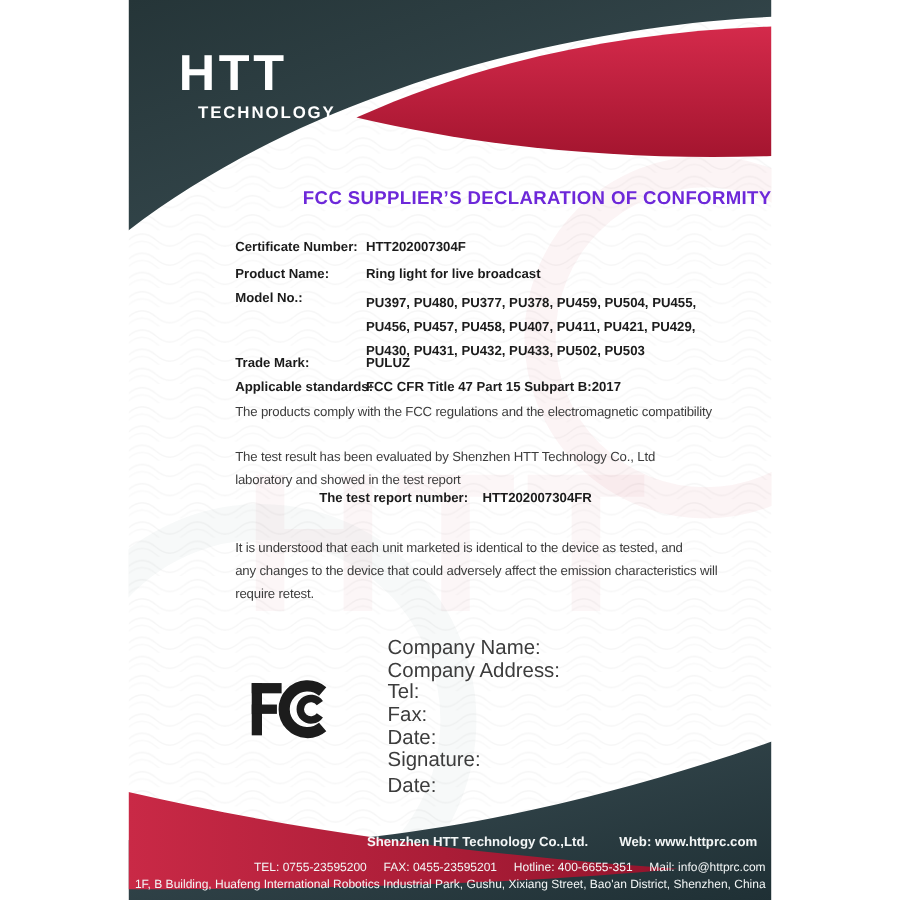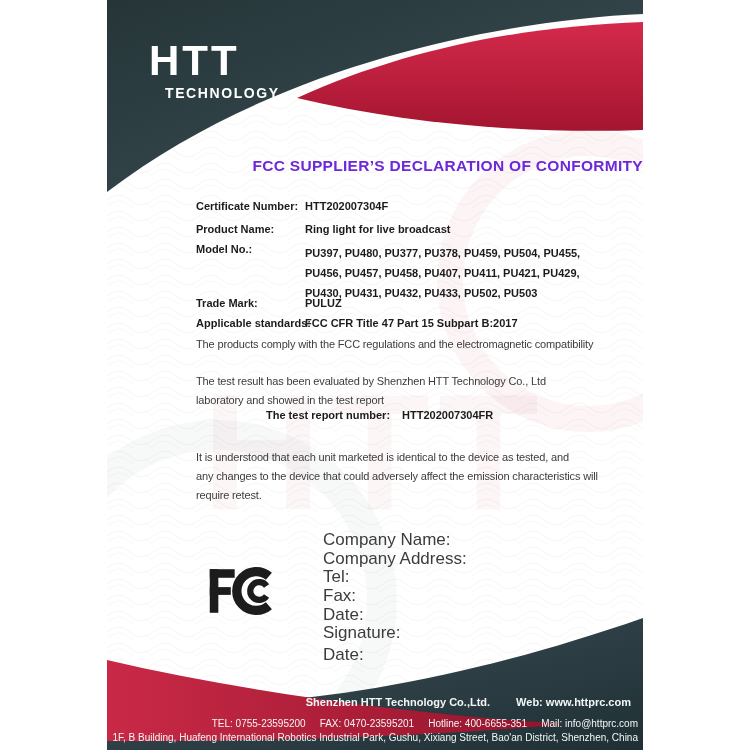--- a/index.html
+++ b/index.html
@@ -176,18 +176,18 @@
         <div class="fld">Date:</div>
         <div class="fld">Signature:</div>
         <div class="fld last">Date:</div>
       </div>
     </div>
 
     <div class="f-line f-company">
       <span>Shenzhen HTT Technology Co.,Ltd.</span><span class="gap"></span><span>Web: www.httprc.com</span>
     </div>
     <div class="f-line f-contact">
-      <span style="margin-left:0">TEL: 0755-23595200</span><span>FAX: 0470-23595201</span><span>Hotline: 400-6655-351</span><span>Mail: info@httprc.com</span>
+      <span style="margin-left:0">TEL: 0755-23595200</span><span>FAX: 0455-23595201</span><span>Hotline: 400-6655-351</span><span>Mail: info@httprc.com</span>
     </div>
     <div class="f-line f-address">1F, B Building, Huafeng International Robotics Industrial Park, Gushu, Xixiang Street, Bao'an District, Shenzhen, China</div>
 
   </div>
 </div>
 
 </body></html>

